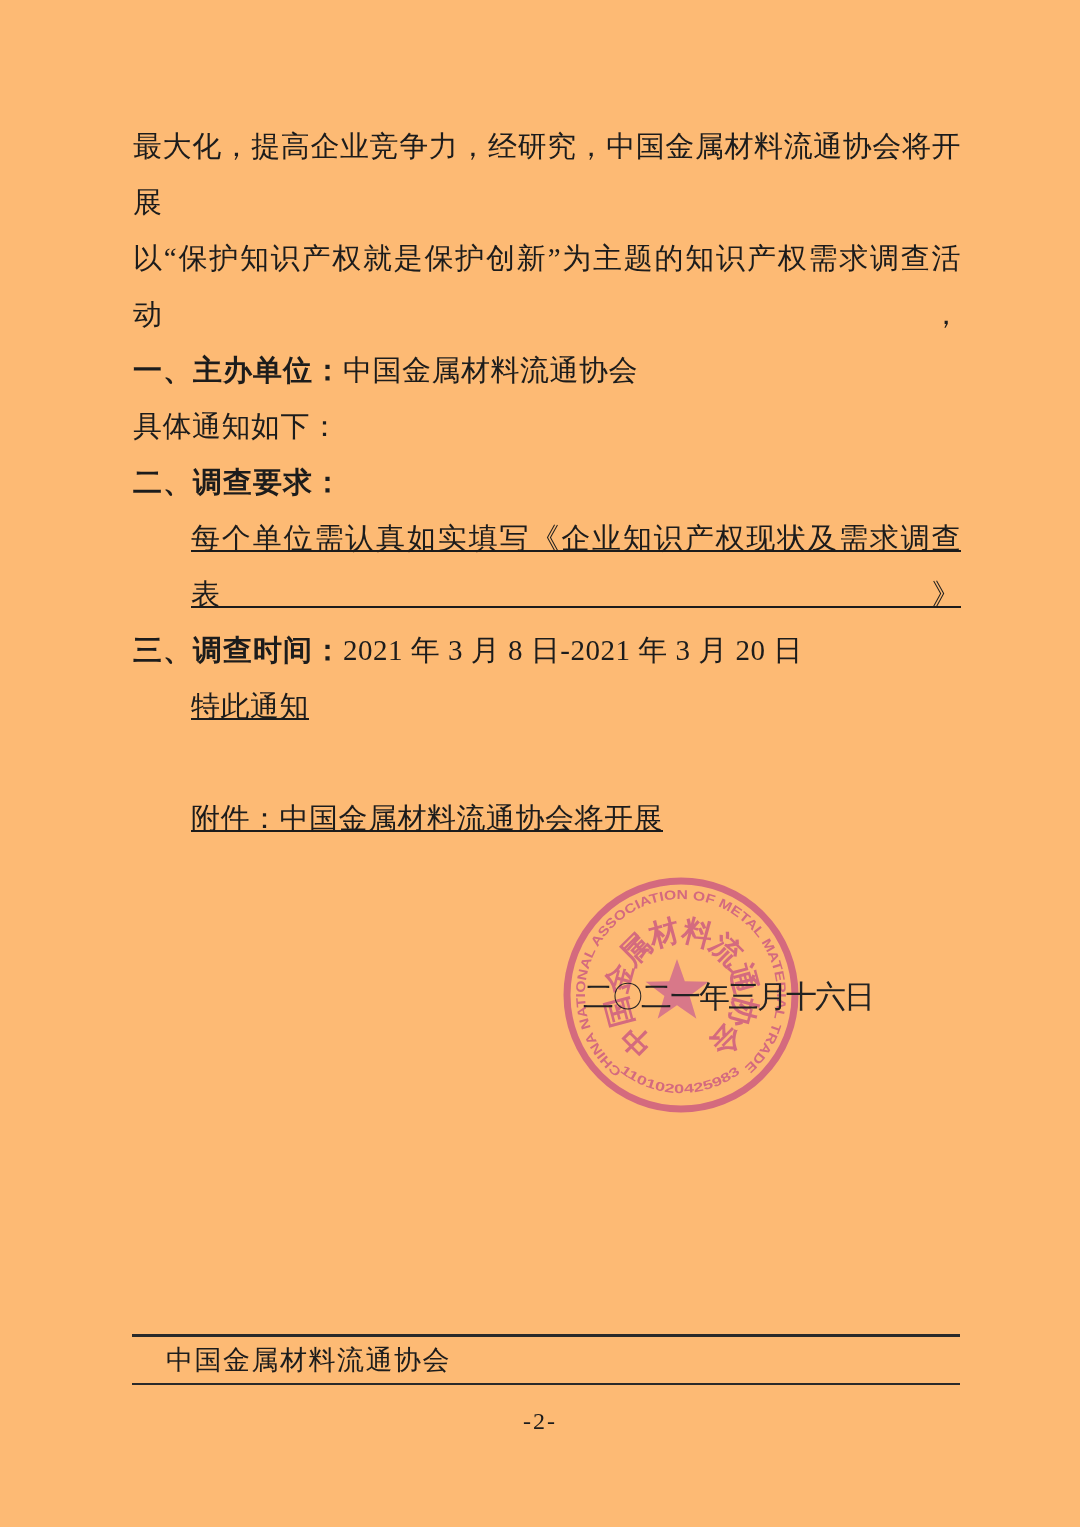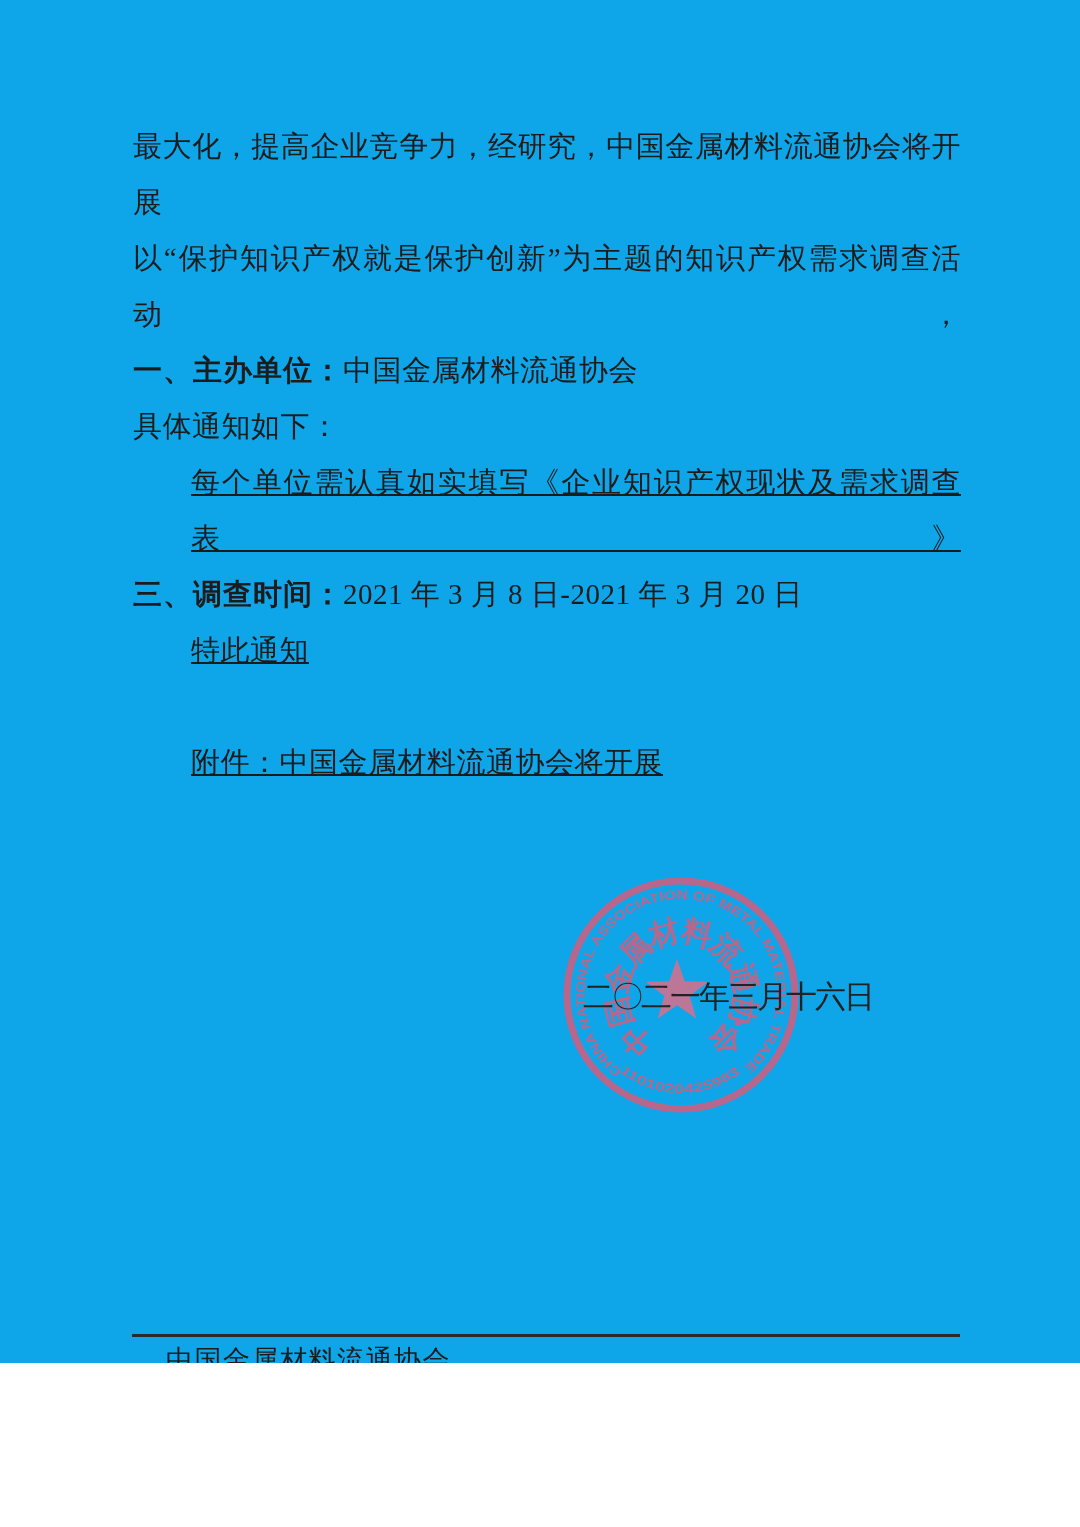--- a/index.html
+++ b/index.html
@@ -1,20 +1,20 @@
 <!DOCTYPE html>
 <html><head>
 <meta charset="utf-8">
 <style>
   html,body { margin:0; padding:0; background:#ffffff; }
   .page {
     position: relative;
     width: 1080px;
-    height: 1363px;
-    background: #0ea5e9;
+    height: 1527px;
+    background: #fdba74;
     overflow: hidden;
     font-family: "Liberation Serif", "DejaVu Serif", serif;
     color: #1f1f1f;
   }
   
   .body-text {
     position: absolute;
     left: 133px;
     top: 118px;
     width: 828px;
@@ -113,20 +113,21 @@
 </head>
 <body>
 
 <div class="page">
 
   <div class="body-text">
     <div class="line just">最大化，提高企业竞争力，经研究，中国金属材料流通协会将开展</div>
     <div class="line just">以“保护知识产权就是保护创新”为主题的知识产权需求调查活动，</div>
     <div class="line"><span class="bold">一、主办单位：</span><span>中国金属材料流通协会</span></div>
     <div class="line">具体通知如下：</div>
+    <div class="line"><span class="bold">二、调查要求：</span></div>
     <div class="line just indent">每个单位需认真如实填写《企业知识产权现状及需求调查表》</div>
     <div class="line"><span class="bold">三、调查时间：</span><span>2021 年 3 月 8 日-2021 年 3 月 20 日</span></div>
     <div class="line indent">特此通知</div>
     <div class="blank"></div>
     <div class="line indent">附件：中国金属材料流通协会将开展</div>
   </div>
 
   <svg class="seal-svg" viewBox="0 0 242 242">
     <defs>
       <path id="arcTop" d="M 61.9 194.6 A 96 96 0 1 1 180.1 194.6" fill="none"></path>

